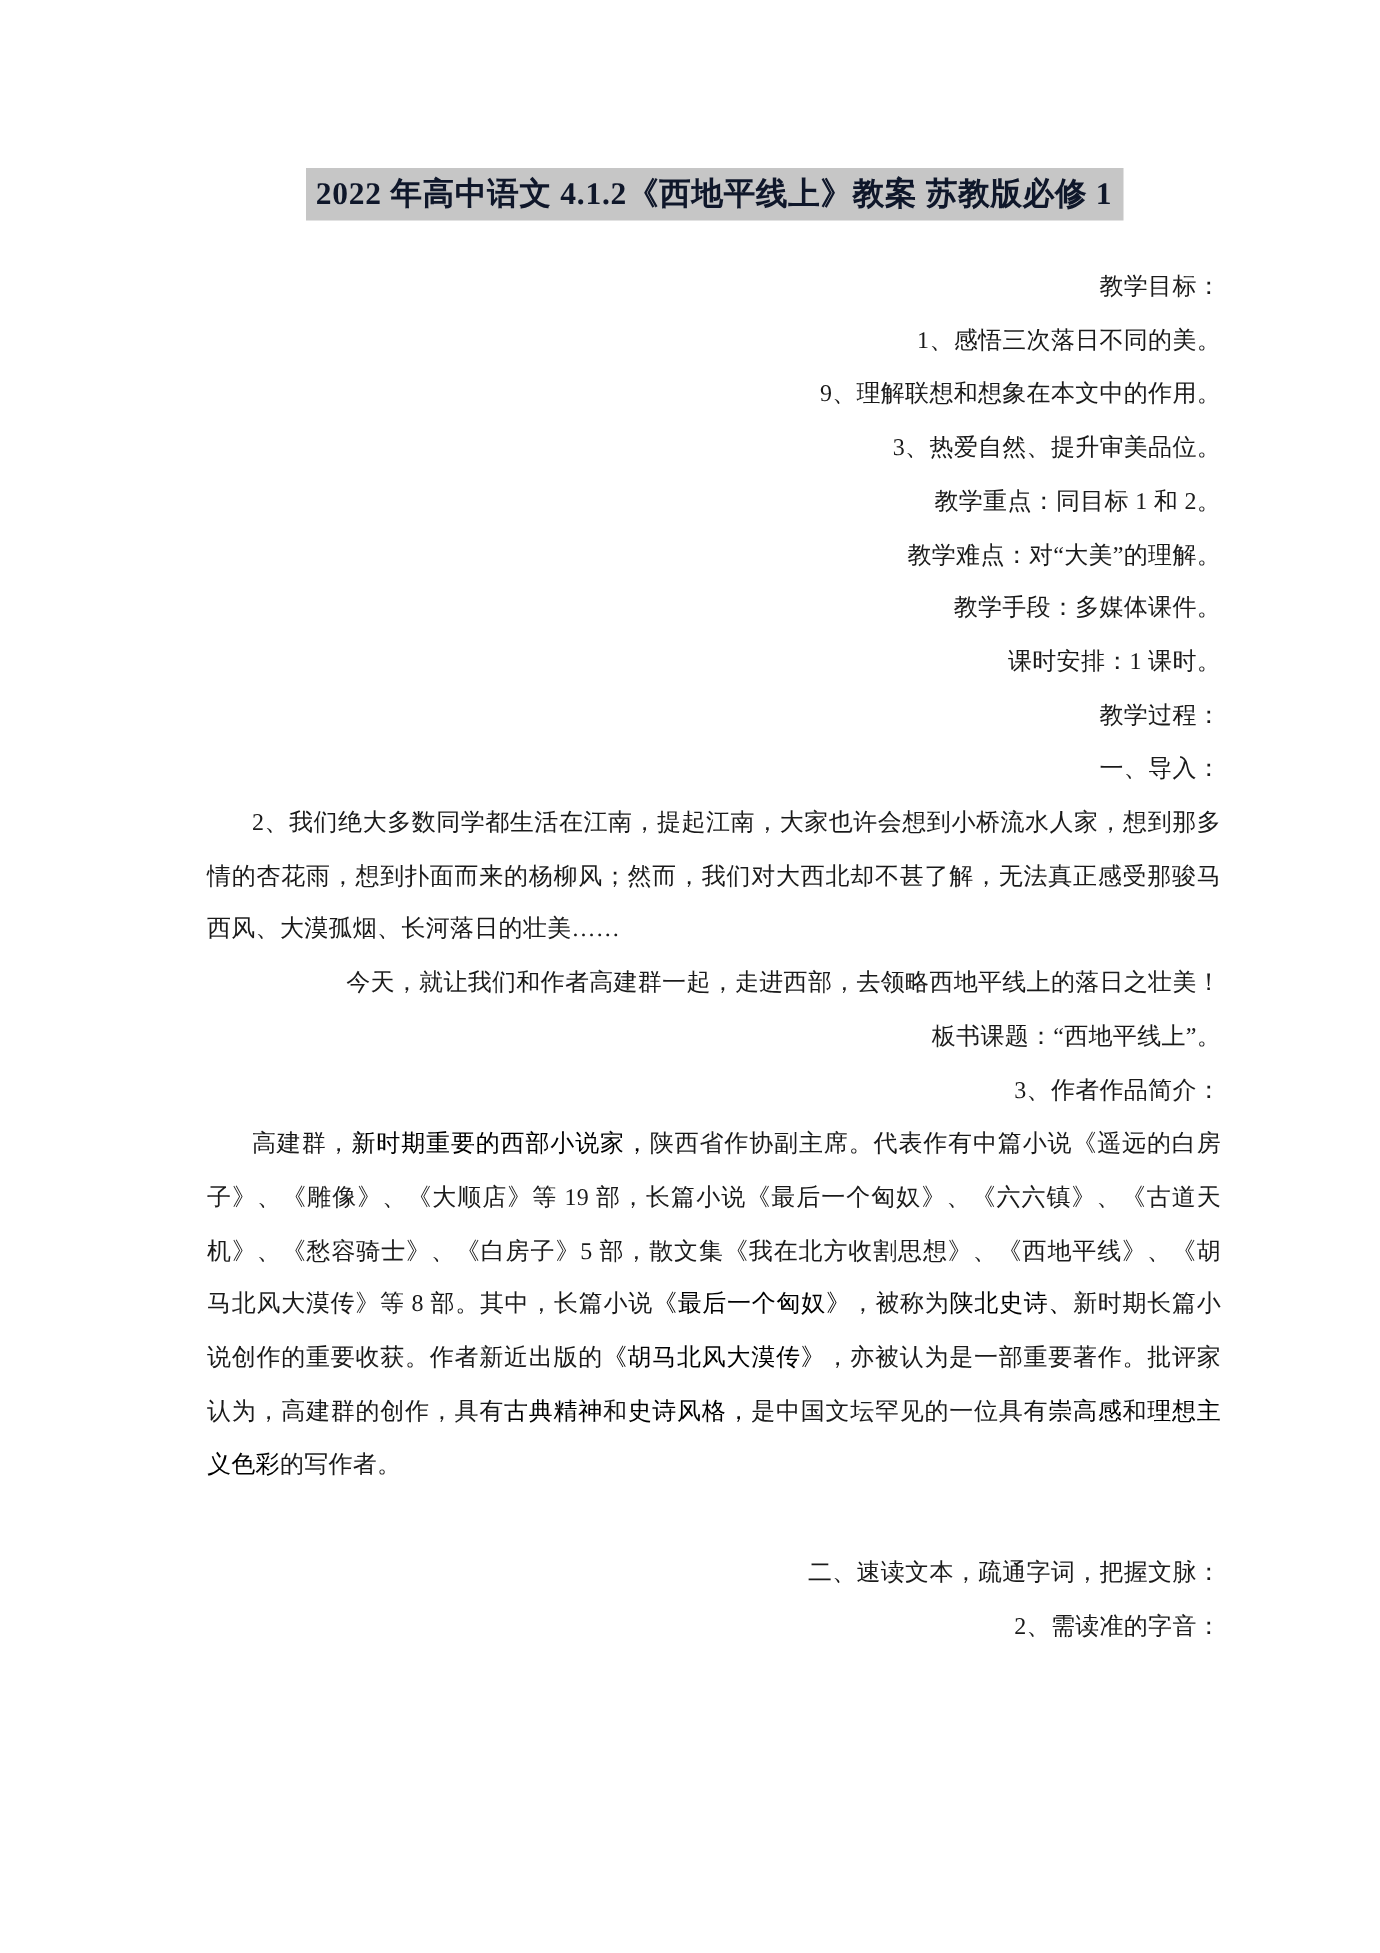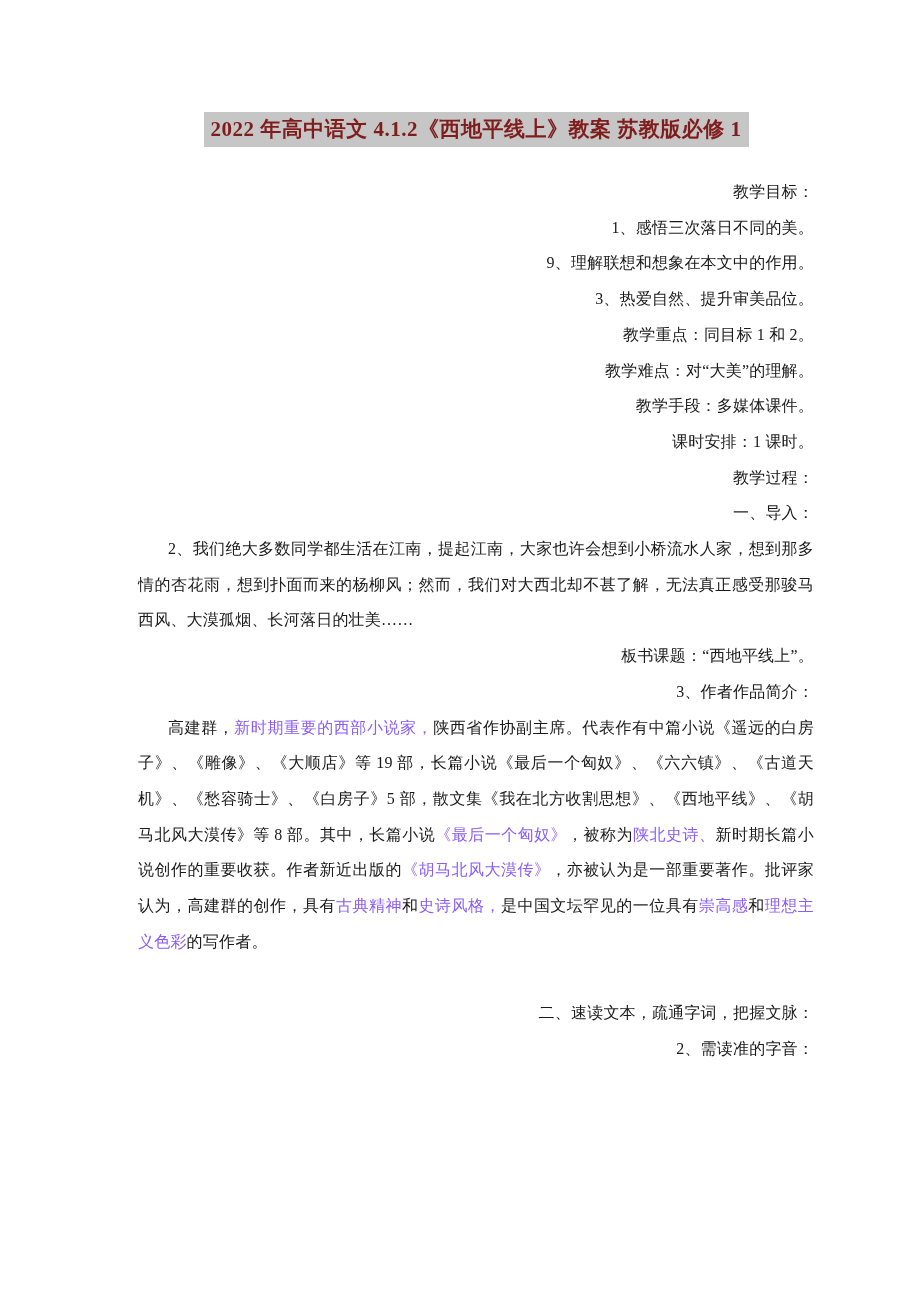--- a/index.html
+++ b/index.html
@@ -18,57 +18,58 @@
     padding: 106px 106px 0 138px;
     overflow: hidden;
   }
   h1.doc-title {
     margin: 0 0 22px 0;
     text-align: center;
     font-size: 21px;
     font-weight: bold;
     line-height: 46px;
     letter-spacing: 0.5px;
-    color: #7f1d1d;
+    color: #0f172a;
     white-space: nowrap;
   }
   h1.doc-title .hl {
     background: #c6c6c6;
     padding: 5px 7px 6px 7px;
   }
   p.line {
     margin: 0;
     font-size: 16px;
     line-height: 35.7px;
     letter-spacing: 0.2px;
     text-align: right;
   }
   p.indent { text-indent: 30px; }
   p.justify { text-align: justify; }
   p.blank { height: 35.7px; }
-  .red { color: #8b5cf6; }
+  .red { color: #000000; }
 </style>
 </head>
 <body>
 
 <div class="page">
 
   <h1 class="doc-title"><span class="hl">2022 年高中语文 4.1.2《西地平线上》教案 苏教版必修 1</span></h1>
 
   <p class="line">教学目标：</p>
   <p class="line">1、感悟三次落日不同的美。</p>
   <p class="line">9、理解联想和想象在本文中的作用。</p>
   <p class="line">3、热爱自然、提升审美品位。</p>
   <p class="line">教学重点：同目标 1 和 2。</p>
   <p class="line">教学难点：对“大美”的理解。</p>
   <p class="line">教学手段：多媒体课件。</p>
   <p class="line">课时安排：1 课时。</p>
   <p class="line">教学过程：</p>
   <p class="line">一、导入：</p>
   <p class="line indent justify">2、我们绝大多数同学都生活在江南，提起江南，大家也许会想到小桥流水人家，想到那多情的杏花雨，想到扑面而来的杨柳风；然而，我们对大西北却不甚了解，无法真正感受那骏马西风、大漠孤烟、长河落日的壮美……</p>
+  <p class="line indent">今天，就让我们和作者高建群一起，走进西部，去领略西地平线上的落日之壮美！</p>
   <p class="line indent">板书课题：“西地平线上”。</p>
   <p class="line indent">3、作者作品简介：</p>
 
   <p class="line indent justify"><span>高建群，</span><span class="red">新时期重要的西部小说家，</span><span>陕西省作协副主席。代表作有中篇小说《遥远的白房子》、《雕像》、《大顺店》等 19 部，长篇小说《最后一个匈奴》、《六六镇》、《古道天机》、《愁容骑士》、《白房子》5 部，散文集《我在北方收割思想》、《西地平线》、《胡马北风大漠传》等 8 部。其中，长篇小说</span><span class="red">《最后一个匈奴》</span><span>，被称为</span><span class="red">陕北史诗、</span><span>新时期长篇小说创作的重要收获。作者新近出版的</span><span class="red">《胡马北风大漠传》</span><span>，亦被认为是一部重要著作。批评家认为，高建群的创作，具有</span><span class="red">古典精神</span><span>和</span><span class="red">史诗风格，</span><span>是中国文坛罕见的一位具有</span><span class="red">崇高感</span><span>和</span><span class="red">理想主义色彩</span><span>的写作者。</span></p>
 
   <p class="line blank"></p>
   <p class="line">二、速读文本，疏通字词，把握文脉：</p>
   <p class="line">2、需读准的字音：</p>
 
 </div>

